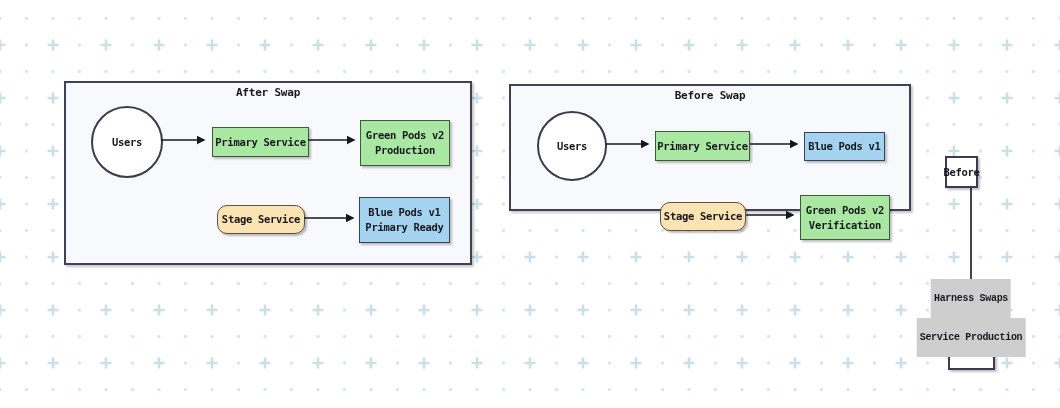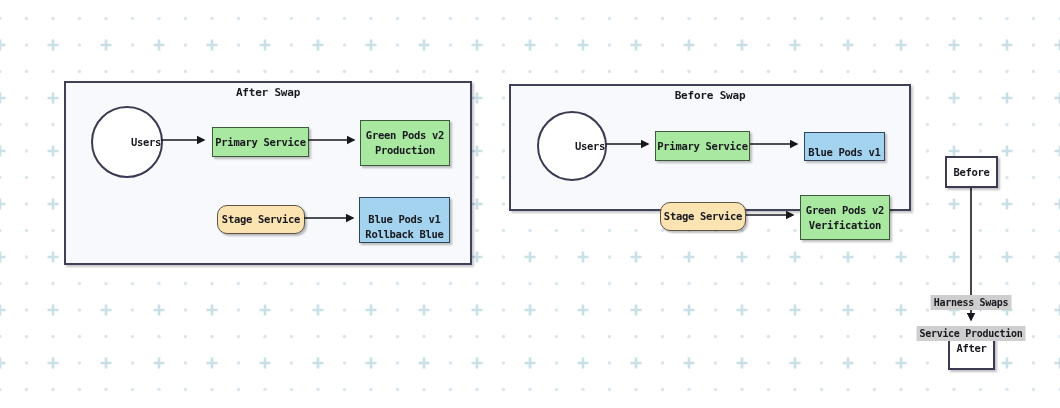--- a/index.html
+++ b/index.html
@@ -29,37 +29,37 @@
   }
   .node{
     position:absolute;z-index:3;box-sizing:border-box;
     display:flex;flex-direction:column;align-items:center;justify-content:center;
     text-align:center;font-size:10.5px;font-weight:600;letter-spacing:-.3px;line-height:15px;
     border:1.6px solid var(--node-stroke,#3a3a52);
     box-shadow:2px 2px 2px rgba(0,0,0,.25);
   }
   .node span{display:block;white-space:nowrap;}
   .green{background:var(--green-fill,#a9e8a0);border-color:var(--green-stroke,#3d5a3a);}
-  .blue{background:var(--blue-fill,#a3d3ee);border-color:var(--blue-stroke,#32435c);justify-content:flex-end;}
+  .blue{background:var(--blue-fill,#a3d3ee);border-color:var(--blue-stroke,#32435c);}
   .orange{background:var(--orange-fill,#fbe3b2);border-color:var(--orange-stroke,#5e5244);border-radius:10px;}
   .plain{background:var(--node-fill,#ffffff);border-width:2px;}
   .circle{
     position:absolute;z-index:3;box-sizing:border-box;border-radius:50%;
     background:var(--node-fill,#ffffff);
     border:2px solid var(--node-stroke,#3a3a52);
-    display:flex;align-items:center;justify-content:flex-end;
+    display:flex;align-items:center;justify-content:center;
     font-size:10.5px;font-weight:600;letter-spacing:-.3px;
   }
   .edge-label{
     position:absolute;z-index:4;transform:translateX(-50%);
     text-align:center;font-size:10px;font-weight:600;letter-spacing:-.3px;line-height:15px;
   }
   .el-line{
-    display:table;margin:16px auto;white-space:nowrap;
-    background:var(--edge-label-bg,#cecece);padding:0 3px;
+    display:table;margin:0 auto;white-space:nowrap;
+    background:var(--edge-label-bg,#cecece);padding:12px 3px;font-family:Liberation Mono, monospace;
   }
 </style>
 </head>
 <body>
 
 <div class="canvas">
 
   <svg class="bg" width="1060" height="408" aria-hidden="true">
     <defs>
       <pattern id="grid" width="53" height="53" patternUnits="userSpaceOnUse">
@@ -99,21 +99,21 @@
     </div>
     <div class="node green" style="left:294px;top:37px;width:90px;height:46px;">
       <span>Green Pods v2</span>
       <span>Production</span>
     </div>
     <div class="node orange" style="left:151px;top:122px;width:88px;height:29px;">
       <span>Stage Service</span>
     </div>
     <div class="node blue" style="left:293px;top:114px;width:91px;height:46px;">
       <span>Blue Pods v1</span>
-      <span>Rollback Blue</span>
+      <span>Primary Ready</span>
     </div>
   </section>
 
   <section class="panel" style="left:509px;top:84px;width:402px;height:127px;">
     <div class="panel-title">Before Swap</div>
     <div class="circle" style="left:26px;top:25px;width:70px;height:70px;">
       <span>Users</span>
     </div>
     <div class="node green" style="left:144px;top:45px;width:95px;height:30px;">
       <span>Primary Service</span>
@@ -123,21 +123,21 @@
     </div>
     <div class="node orange" style="left:149px;top:116px;width:86px;height:29px;">
       <span>Stage Service</span>
     </div>
     <div class="node green" style="left:289px;top:109px;width:90px;height:45px;">
       <span>Green Pods v2</span>
       <span>Verification</span>
     </div>
   </section>
 
-  <div class="node plain" style="left:945px;top:156px;width:53px;height:32px;">
+  <div class="node plain" style="left:945px;top:156px;width:33px;height:32px;">
     <span>Before</span>
   </div>
   <div class="edge-label" style="left:971px;top:279px;">
     <span class="el-line">Harness Swaps</span>
     <span class="el-line">Service Production</span>
   </div>
   <div class="node plain" style="left:948px;top:326px;width:47px;height:44px;">
     <span>After</span>
   </div>
 

